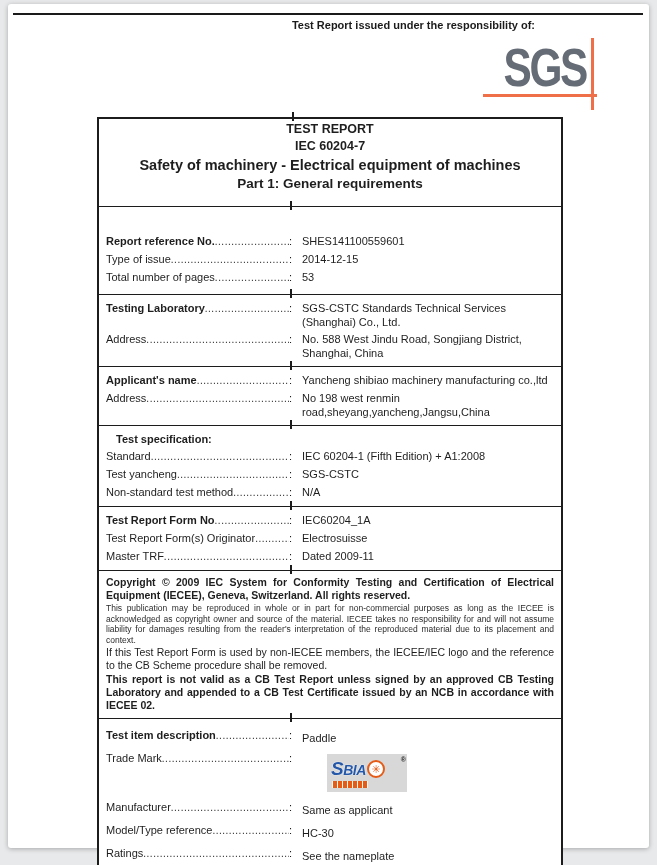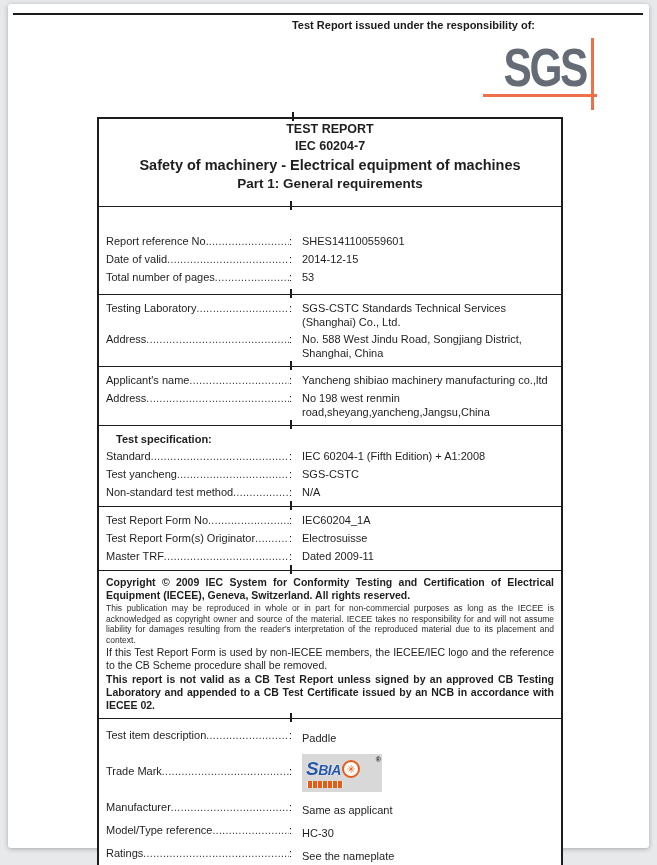--- a/index.html
+++ b/index.html
@@ -47,37 +47,37 @@
 
   .section{border-bottom:1.5px solid #1c1c1c;position:relative;padding:3px 0;}
   .section::before{content:"";position:absolute;top:-6px;left:191px;width:1.5px;height:9px;background:#1c1c1c;}
   .section.last{border-bottom:none;}
   .section.pad-top{padding-top:24px;padding-bottom:6px;}
 
   .row{display:flex;align-items:flex-start;padding:0 7px;margin:3px 0;font-size:11px;line-height:14px;}
   .row.g{margin:6px 0;}
   .label-wrap{width:186px;min-width:186px;display:flex;align-items:baseline;}
   .lbl{white-space:nowrap;}
-  .lbl.b{font-weight:normal;}
+  .lbl.b{font-weight:bold;}
   .dots{flex:1;overflow:hidden;white-space:nowrap;color:#2a2a2a;}
   .dots::after{content:"..................................................................";font-size:10px;letter-spacing:.5px;}
   .colon::after{content:":";font-size:11px;}
   .val{flex:1;padding-left:10px;}
   .val.drop{padding-top:3px;}
   .heading-row{font-size:11px;font-weight:bold;padding:0 17px;margin:3px 0;line-height:14px;}
 
   
   .copy{padding:5px 7px 6px;}
   .copy-h{font-size:10.5px;font-weight:bold;line-height:13px;text-align:justify;}
   .copy-fine{font-size:8.5px;line-height:10.5px;text-align:justify;color:#2b2b2b;margin-top:1px;}
   .copy-note{font-size:10.5px;line-height:13px;text-align:justify;margin-top:1px;}
   .copy-bold{font-size:10.5px;font-weight:bold;line-height:13px;text-align:justify;margin-top:1px;}
 
   
-  .tm-row{display:flex;align-items:center;padding:0 7px;margin:4px 0 8px;font-size:11px;line-height:14px;}
+  .tm-row{display:flex;align-items:flex-start;padding:0 7px;margin:4px 0 8px;font-size:11px;line-height:14px;gap:25px;}
   .tm-box{
     position:relative;width:80px;height:38px;background:#d8d8d8;
     display:flex;align-items:center;padding:2px 4px;box-sizing:border-box;
   }
   .tm-text{
     font-weight:bold;font-style:italic;color:#2457a7;font-size:14px;letter-spacing:-.5px;
     text-shadow:0 0 1px #fff,0 0 1px #fff;position:relative;top:-4px;
   }
   .tm-text::first-letter{font-size:19px;}
   .tm-wheel{
@@ -120,21 +120,21 @@
       <div class="row">
         <div class="label-wrap">
             <span class="lbl b">Report reference No.</span>
             <span class="dots"></span>
             <span class="colon"></span>
           </div>
         <div class="val">SHES141100559601</div>
       </div>
       <div class="row">
         <div class="label-wrap">
-            <span class="lbl">Date of valid</span>
+            <span class="lbl">Type of issue</span>
             <span class="dots"></span>
             <span class="colon"></span>
           </div>
         <div class="val">2014-12-15</div>
       </div>
       <div class="row">
         <div class="label-wrap">
             <span class="lbl">Total number of pages</span>
             <span class="dots"></span>
             <span class="colon"></span>

